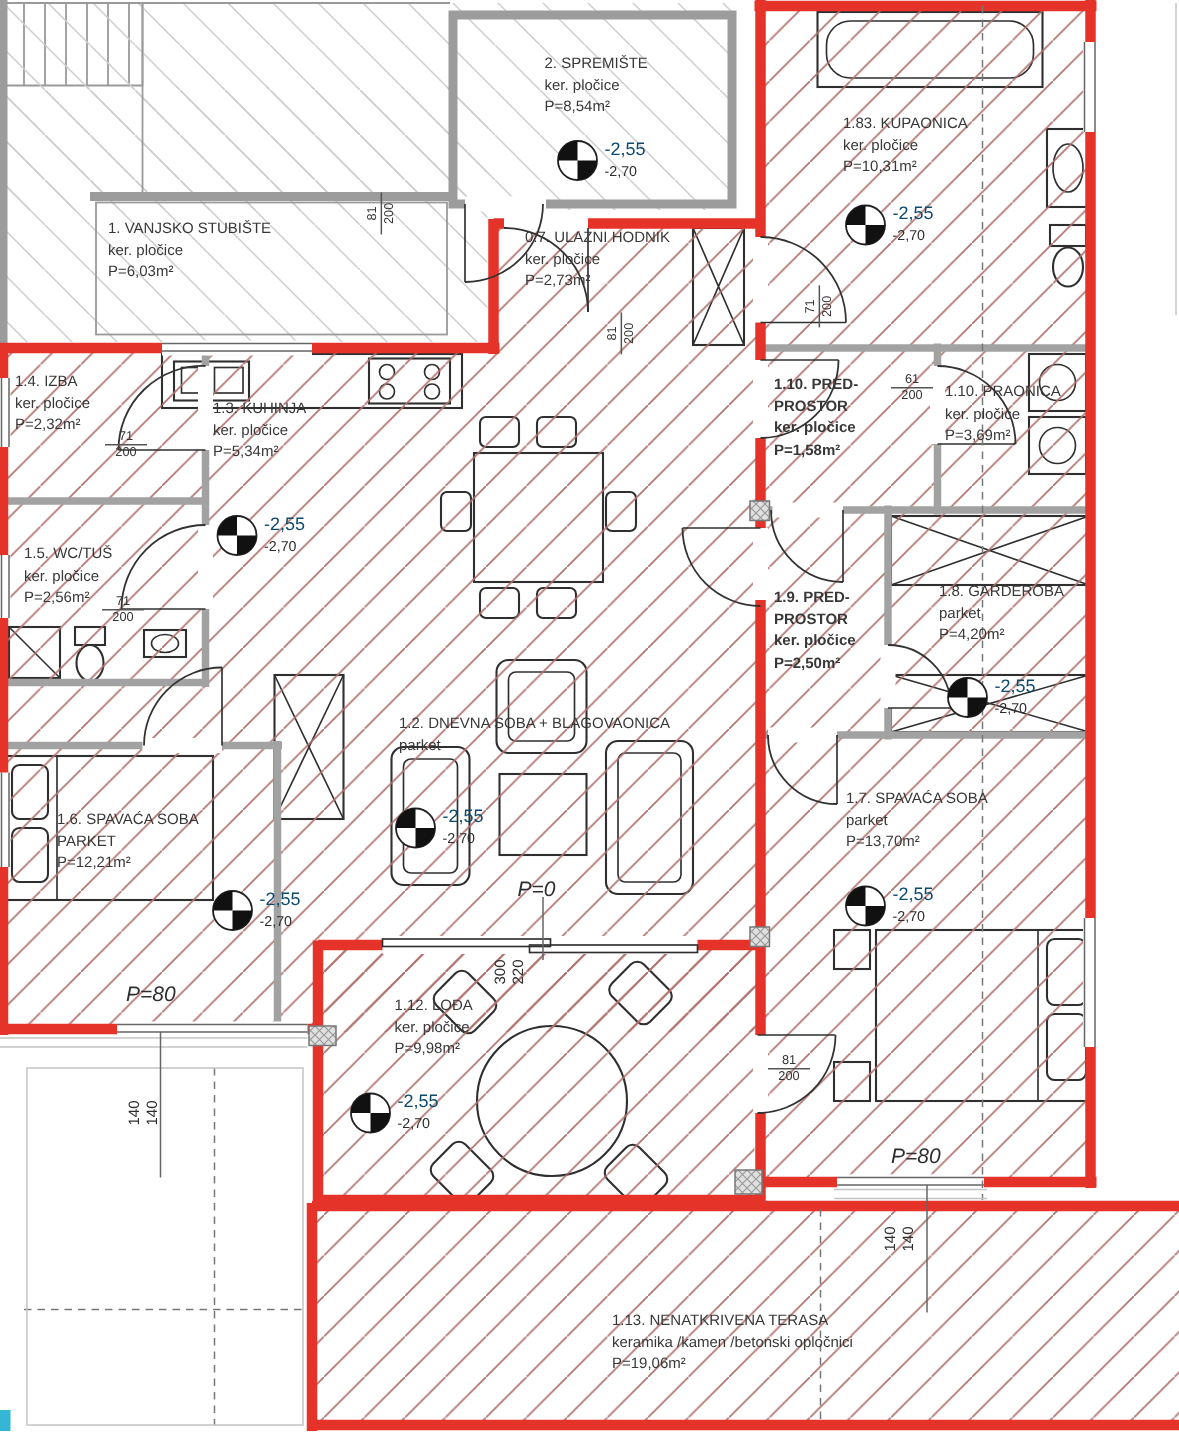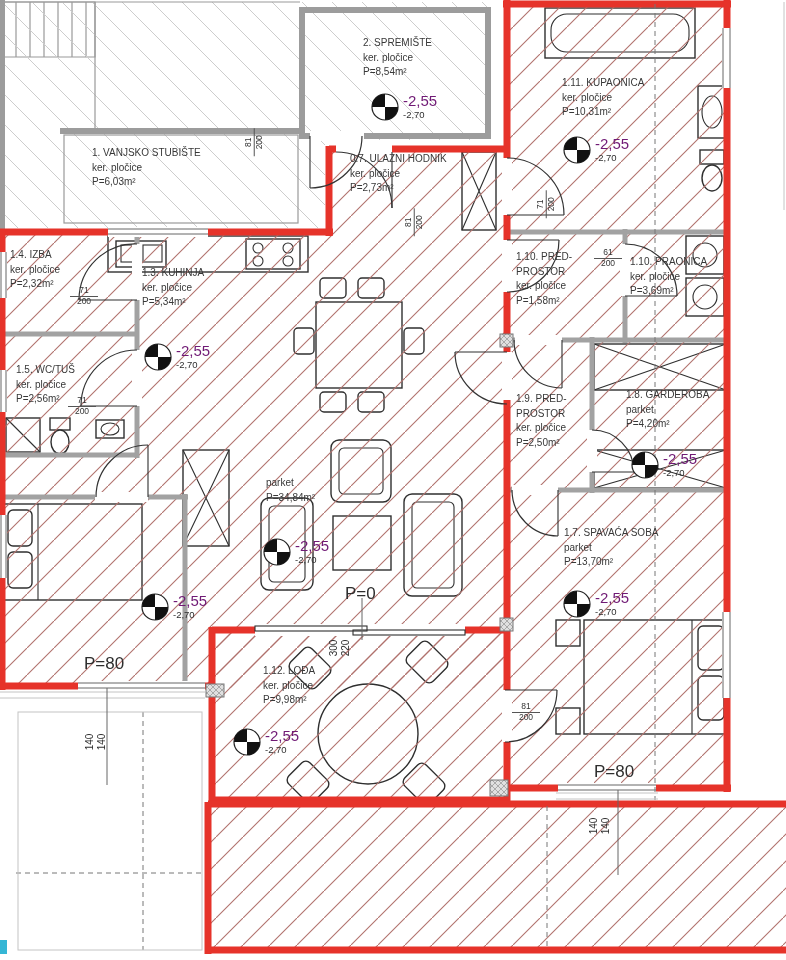--- a/index.html
+++ b/index.html
@@ -15,31 +15,31 @@
   .arc{stroke:#333;stroke-width:1.2;fill:none;}
   .thin{stroke:#666;stroke-width:1;fill:none;}
   .wthin{stroke:#9a9a9a;stroke-width:1.2;fill:none;}
   .gap{fill:#fff;stroke:none;}
   .dash{stroke:#777;stroke-width:1;stroke-dasharray:5 4;fill:none;}
   .lt{stroke:#c4c4c4;stroke-width:1;fill:none;}
   .col{fill:url(#colHatch);stroke:#777;stroke-width:1;}
   
   .room-label{position:absolute;font-size:10px;line-height:1.45;white-space:nowrap;z-index:5;}
   .room-label span{display:block;}
-  .room-label.narrow{white-space:normal;width:92px;}
+  .room-label.narrow{white-space:normal;width:92px;font-weight:bold;}
   .title-label{position:absolute;font-size:30px;letter-spacing:1px;color:#3a3a3a;z-index:5;white-space:nowrap;}
   .lvl{position:absolute;width:110px;height:32px;z-index:6;}
   .lvl svg{position:absolute;left:0;top:0;}
-  .lvl-main{position:absolute;left:33px;top:0;font-size:15px;color:#701a75;white-space:nowrap;}
+  .lvl-main{position:absolute;left:33px;top:0;font-size:12px;color:#0c4a6e;white-space:nowrap;}
   .lvl-sub{position:absolute;left:33px;top:17px;font-size:9.5px;color:#2e2e2e;white-space:nowrap;}
   .dtag{position:absolute;width:28px;text-align:center;font-size:8.5px;line-height:1.15;color:#333;z-index:6;}
   .dtag span{display:block;}
   .dtag .dtag-b{border-top:1px solid #555;}
   .rot{transform:rotate(-90deg);transform-origin:center center;}
-  .dim{position:absolute;font-size:17px;color:#2e2e2e;z-index:6;white-space:nowrap;}
+  .dim{position:absolute;font-size:14px;color:#2e2e2e;z-index:6;white-space:nowrap;font-style:italic;}
   .vdim{position:absolute;font-size:10px;line-height:1.2;color:#2e2e2e;z-index:6;
         transform:rotate(-90deg);transform-origin:center center;text-align:center;}
   .vdim span{display:block;}
 </style>
 </head>
 <body>
 
 <div id="plan-root">
 
   <svg width="786" height="960" viewBox="0 0 786 960">
@@ -270,37 +270,37 @@
       <path class="dash" d="M143,712 V950"></path>
       <path class="dash" d="M547,806 V948"></path>
       <path class="dash" d="M16,873 H202"></path>
       <rect class="lt" x="18" y="712" width="184" height="238" fill="none"></rect>
       <path class="lt" d="M0,692 H205 M0,698 H205 M556,793 H658 M556,799 H658"></path>
       <path class="thin" d="M107,688 V785 M618,790 V875 M362,598 V640"></path>
       <rect x="0" y="940" width="7" height="14" fill="#35b6d5" stroke="none"></rect>
     </g>
   </svg>
 
-  <div class="room-label" style="left:92px;top:146px">
+  <div class="room-label" style="left:72px;top:146px">
     <span>1. VANJSKO STUBIŠTE</span>
     <span>ker. pločice</span>
     <span>P=6,03m²</span>
   </div>
   <div class="room-label" style="left:363px;top:36px">
     <span>2. SPREMIŠTE</span>
     <span>ker. pločice</span>
     <span>P=8,54m²</span>
   </div>
   <div class="room-label" style="left:350px;top:152px">
     <span>0.7. ULAZNI HODNIK</span>
     <span>ker. pločice</span>
     <span>P=2,73m²</span>
   </div>
   <div class="room-label" style="left:562px;top:76px">
-    <span>1.11. KUPAONICA</span>
+    <span>1.83. KUPAONICA</span>
     <span>ker. pločice</span>
     <span>P=10,31m²</span>
   </div>
   <div class="room-label" style="left:10px;top:248px">
     <span>1.4. IZBA</span>
     <span>ker. pločice</span>
     <span>P=2,32m²</span>
   </div>
   <div class="room-label" style="left:142px;top:266px">
     <span>1.3. KUHINJA</span>
@@ -326,33 +326,43 @@
     <span>1.9. PRED-PROSTOR</span>
     <span>ker. pločice</span>
     <span>P=2,50m²</span>
   </div>
   <div class="room-label" style="left:626px;top:388px">
     <span>1.8. GARDEROBA</span>
     <span>parket</span>
     <span>P=4,20m²</span>
   </div>
   <div class="room-label" style="left:266px;top:476px">
+    <span>1.2. DNEVNA SOBA + BLAGOVAONICA</span>
     <span>parket</span>
-    <span>P=34,84m²</span>
+  </div>
+  <div class="room-label" style="left:38px;top:540px">
+    <span>1.6. SPAVAĆA SOBA</span>
+    <span>PARKET</span>
+    <span>P=12,21m²</span>
   </div>
   <div class="room-label" style="left:564px;top:526px">
     <span>1.7. SPAVAĆA SOBA</span>
     <span>parket</span>
     <span>P=13,70m²</span>
   </div>
   <div class="room-label" style="left:263px;top:664px">
     <span>1.12. LOĐA</span>
     <span>ker. pločice</span>
     <span>P=9,98m²</span>
   </div>
+  <div class="room-label" style="left:408px;top:874px">
+    <span>1.13. NENATKRIVENA TERASA</span>
+    <span>keramika /kamen /betonski opločnici</span>
+    <span>P=19,06m²</span>
+  </div>
 
 
   <div class="lvl" style="left:370px;top:92px">
     <svg width="30" height="30">
         <circle cx="15" cy="15" r="13" fill="#fff" stroke="#222" stroke-width="1.2"></circle>
         <path d="M15,15 L15,2 A13,13 0 0 0 2,15 Z" fill="#111"></path>
         <path d="M15,15 L15,28 A13,13 0 0 0 28,15 Z" fill="#111"></path>
       </svg>
     <span class="lvl-main">-2,55</span>
     <span class="lvl-sub">-2,70</span>

